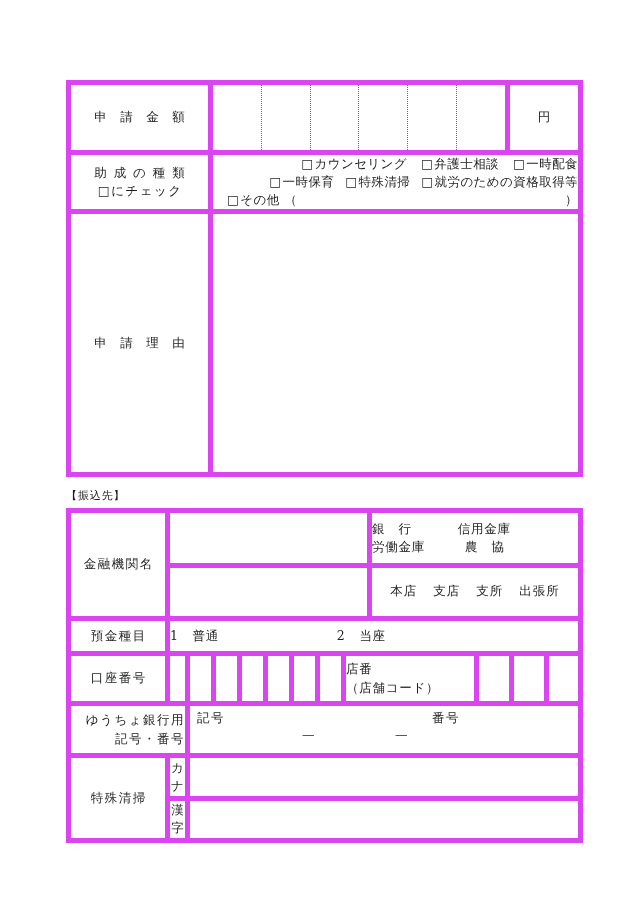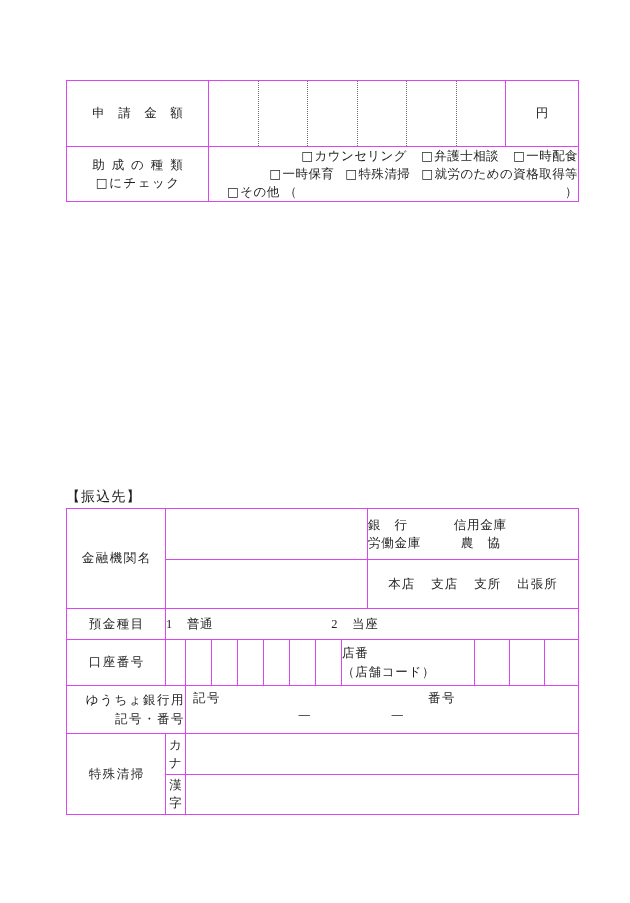--- a/index.html
+++ b/index.html
@@ -21,21 +21,21 @@
     inset: 0;
   }
 
   
   .tbl {
     position: absolute;
     border-collapse: collapse;
     table-layout: fixed;
   }
   .tbl td {
-    border: 1px solid #d946ef;
+    border: 5px solid #d946ef;
     padding: 0;
     vertical-align: middle;
     font-size: 12.5px;
     line-height: 1.45;
     color: #1f1f1f;
   }
 
   .lbl {
     text-align: center;
     letter-spacing: 0.38em;
@@ -99,21 +99,21 @@
   .paren-fill { display: inline-block; width: 268px; }
 
   .reason-label { height: 258px; }
   .reason-body  { }
 
   
   #transfer-heading {
     position: absolute;
     left: 66px;
     top: 488px;
-    font-size: 14px;
+    font-size: 11px;
     letter-spacing: 0.08em;
     white-space: nowrap;
   }
 
   
   #bank-table {
     left: 66px;
     top: 508px;
     width: 512px;
   }
@@ -133,30 +133,30 @@
   .fi-types .r2 { display: block; }
   .sp-w2 { display: inline-block; width: 46px; }
   .sp-w3 { display: inline-block; width: 40px; }
 
   .fi-branch {
     font-size: 12.4px;
     text-align: center;
     letter-spacing: 0.08em;
     padding: 4px 6px;
     white-space: nowrap;
+    font-family: Liberation Mono, monospace;
   }
   .fi-branch .s { display: inline-block; width: 16px; }
 
   .deposit-row td { height: 30px; }
   .deposit-opts {
     font-size: 12.5px;
     padding-left: 26px;
     white-space: nowrap;
     letter-spacing: 0.05em;
-    font-family: Liberation Serif, serif;
   }
   .deposit-opts .num { margin-right: 14px; }
   .deposit-opts .g { display: inline-block; width: 118px; }
 
   .acct-row td { height: 45px; }
   .acct-box { }
   .shop-code {
     text-align: left;
     font-size: 12.2px;
     line-height: 1.42;
@@ -246,20 +246,24 @@
           </div>
           <div class="line">
             <span class="cb">□</span><span>一時保育</span><span class="gapB"></span><span class="cb">□</span><span>特殊清掃</span><span class="gapB"></span><span class="cb">□</span><span>就労のための資格取得等</span>
           </div>
           <div class="line">
             <span class="cb">□</span><span>その他</span>&nbsp;<span>（</span><span class="paren-fill"></span><span>）</span>
           </div>
         </td>
       </tr>
 
+      <tr>
+        <td class="lbl reason-label">申 請 理 由</td>
+        <td class="reason-body" colspan="2"></td>
+      </tr>
     </tbody>
   </table>
 
   <div id="transfer-heading">【振込先】</div>
 
   <table class="tbl" id="bank-table">
     <colgroup>
       <col style="width:99px">
       <col style="width:20px">
       <col style="width:26px">

